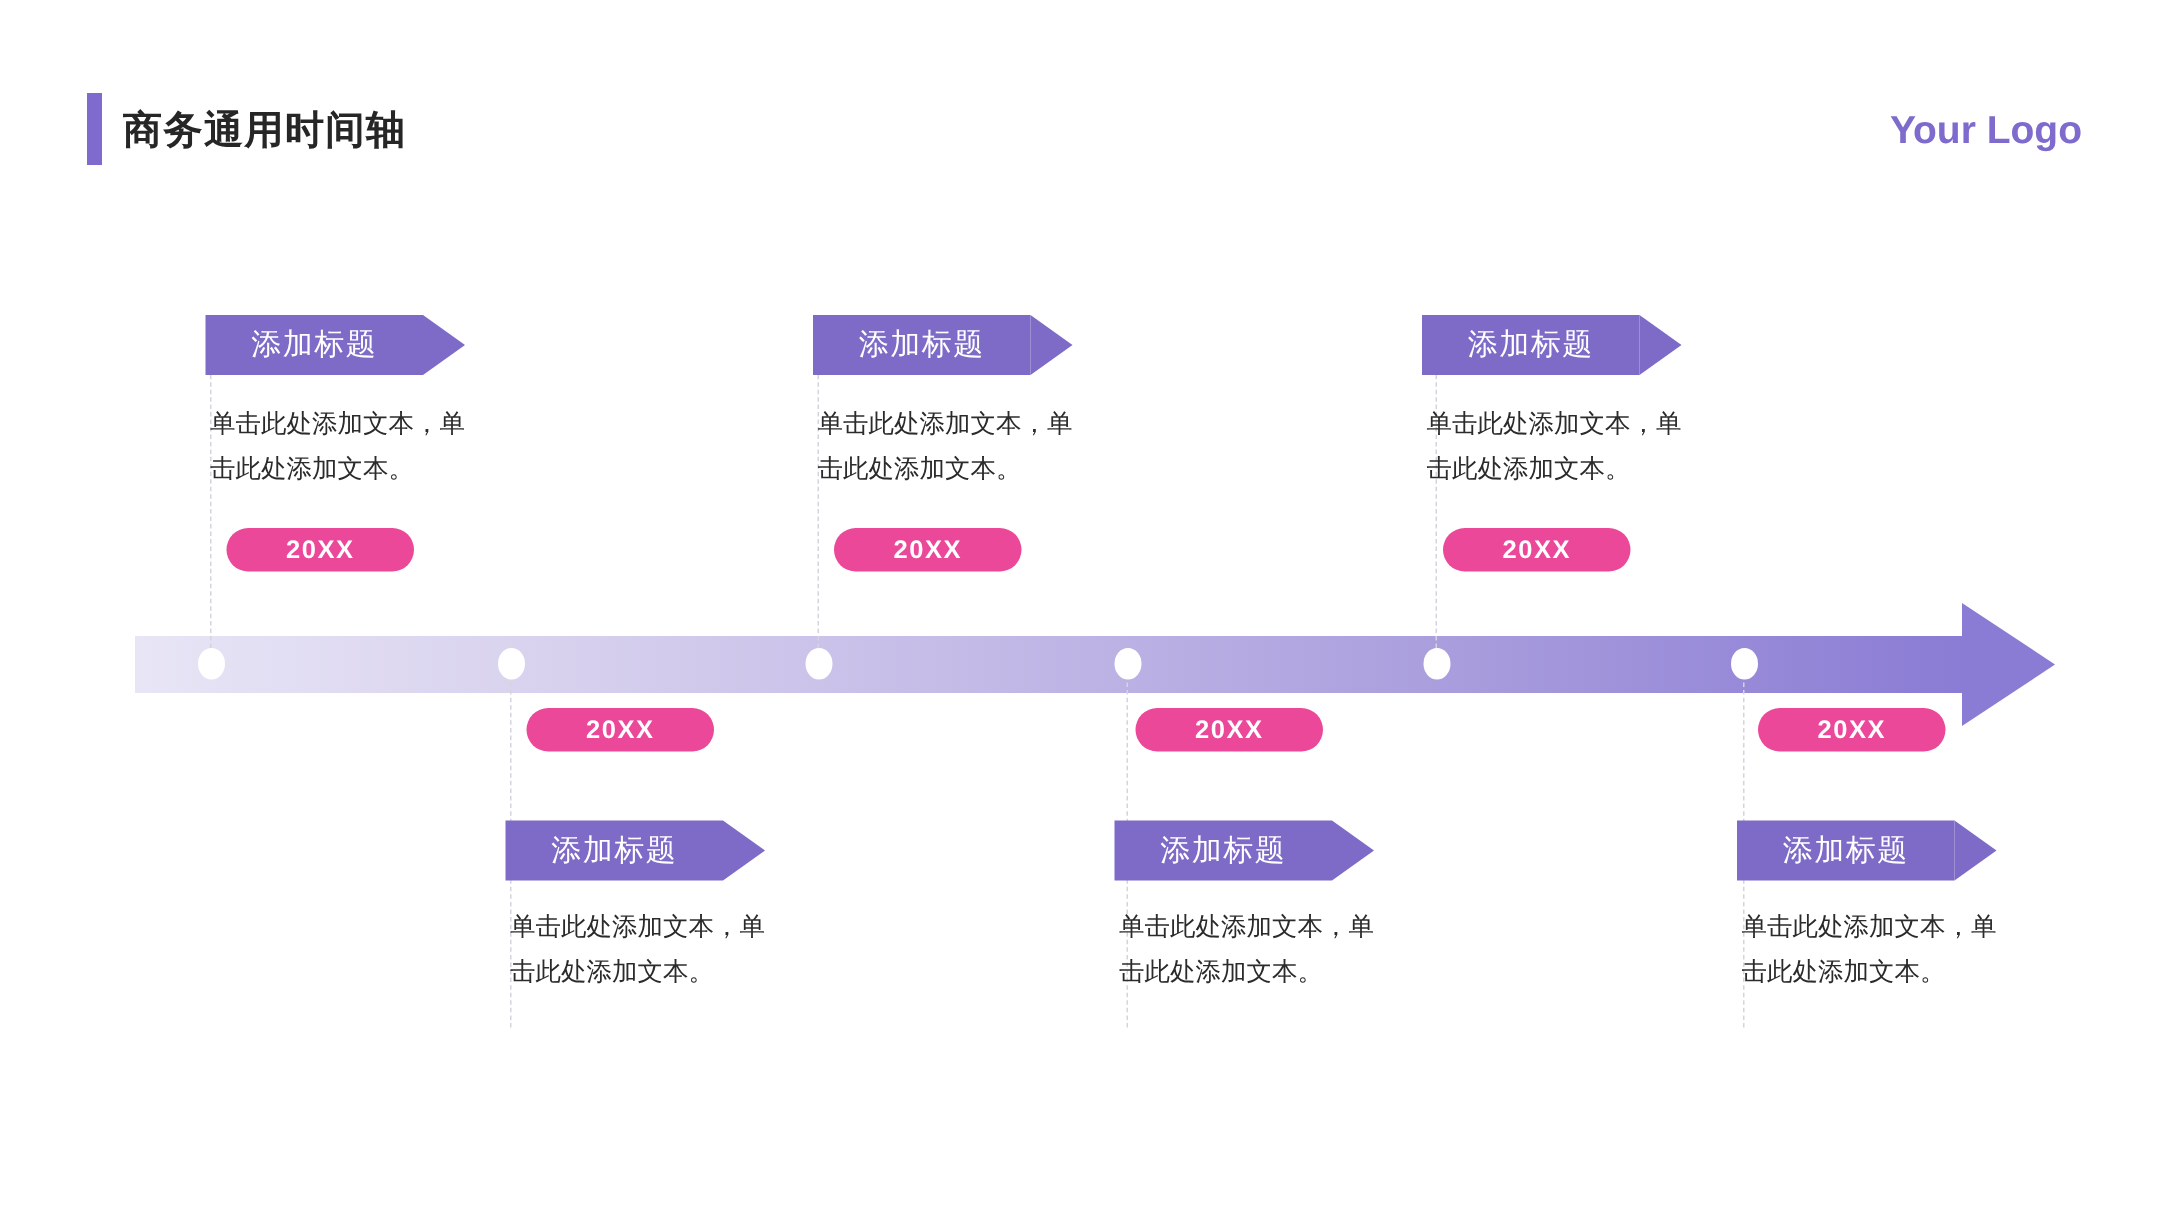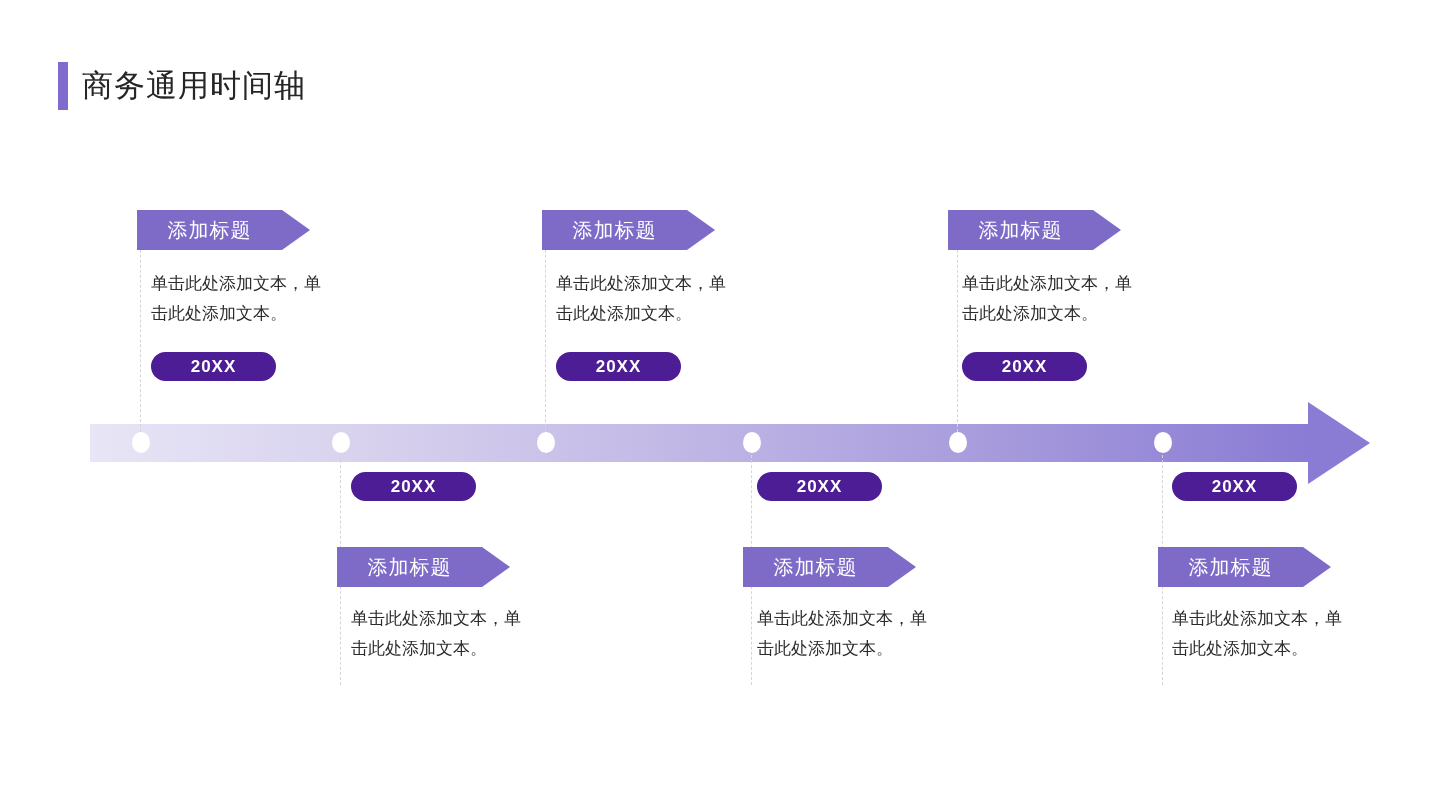--- a/index.html
+++ b/index.html
@@ -30,22 +30,22 @@
     width: 10px;
     height: 48px;
     background: #7e6bcd;
   }
   .page-title {
     position: absolute;
     left: 82px;
     top: 62px;
     height: 48px;
     line-height: 48px;
-    font-size: 31px;
-    font-weight: normal;
+    font-size: 26px;
+    font-weight: bold;
     color: #262626;
     letter-spacing: 1px;
     white-space: nowrap;
   }
   .logo {
     position: absolute;
     right: 52px;
     top: 64px;
     height: 44px;
     line-height: 44px;
@@ -126,32 +126,32 @@
     height: 40px;
     line-height: 40px;
     text-align: center;
     color: #ffffff;
     font-size: 20px;
     font-weight: normal;
     letter-spacing: 1px;
   }
   .body-text {
     width: 178px;
-    margin-left: 14px;
+    margin-left: 3px;
     font-size: 17px;
     line-height: 30px;
     color: #2b2b2b;
     font-family: "DejaVu Sans", "Liberation Sans", sans-serif;
   }
   .pill {
     width: 125px;
     height: 29px;
     line-height: 29px;
     border-radius: 15px;
-    background: #4c1d95;
+    background: #ec4899;
     color: #ffffff;
     font-size: 17px;
     font-weight: bold;
     text-align: center;
     letter-spacing: 1px;
   }
 
   
   .card.top .banner { margin-bottom: 18px; }
   .card.top .body-text { margin-bottom: 24px; }
@@ -160,20 +160,21 @@
   
   .card.bottom .pill { margin-left: 14px; margin-bottom: 46px; }
   .card.bottom .banner { margin-bottom: 16px; }
 </style>
 </head>
 <body>
 
 <div class="header">
   <div class="title-accent"></div>
   <div class="page-title">商务通用时间轴</div>
+  <div class="logo">Your Logo</div>
 </div>
 
 <div class="axis"></div>
 <div class="axis-head"></div>
 
 <div class="axis-dot" style="left:132px;"></div>
 <div class="axis-dot" style="left:332px;"></div>
 <div class="axis-dot" style="left:537px;"></div>
 <div class="axis-dot" style="left:743px;"></div>
 <div class="axis-dot" style="left:949px;"></div>

